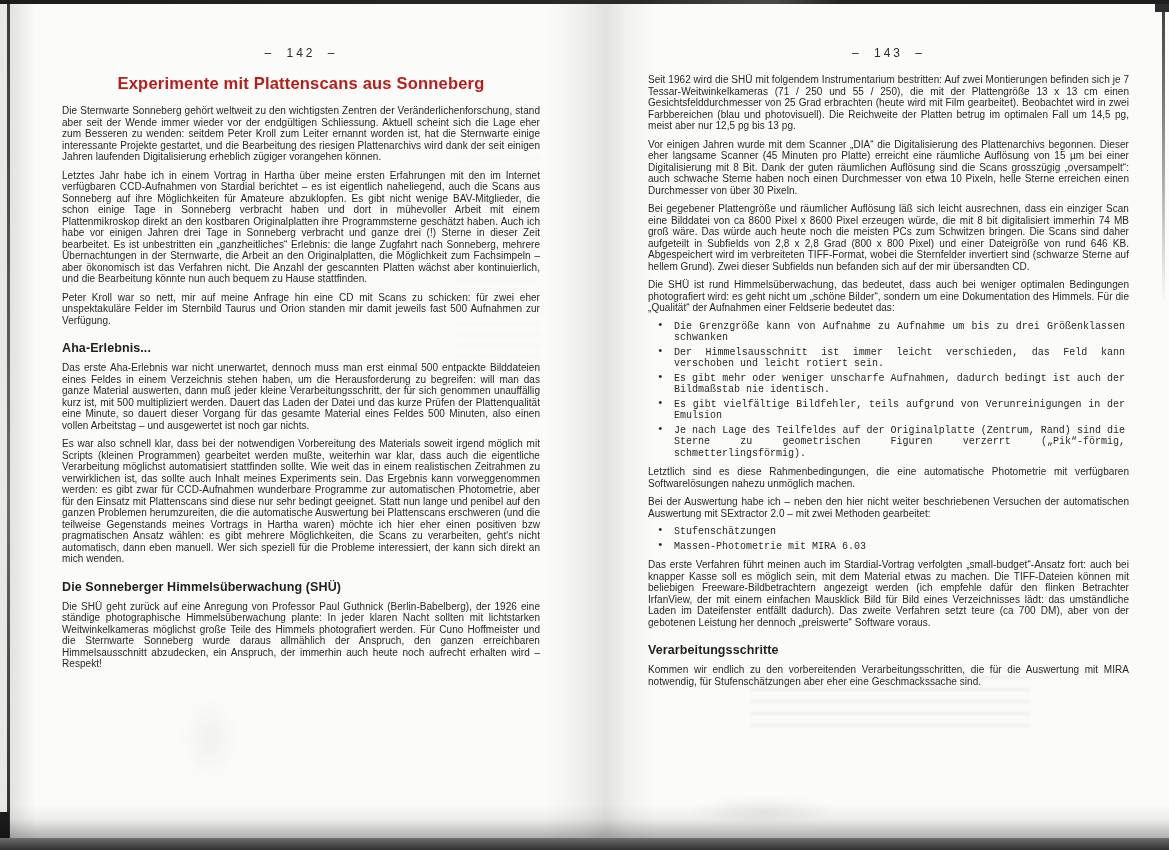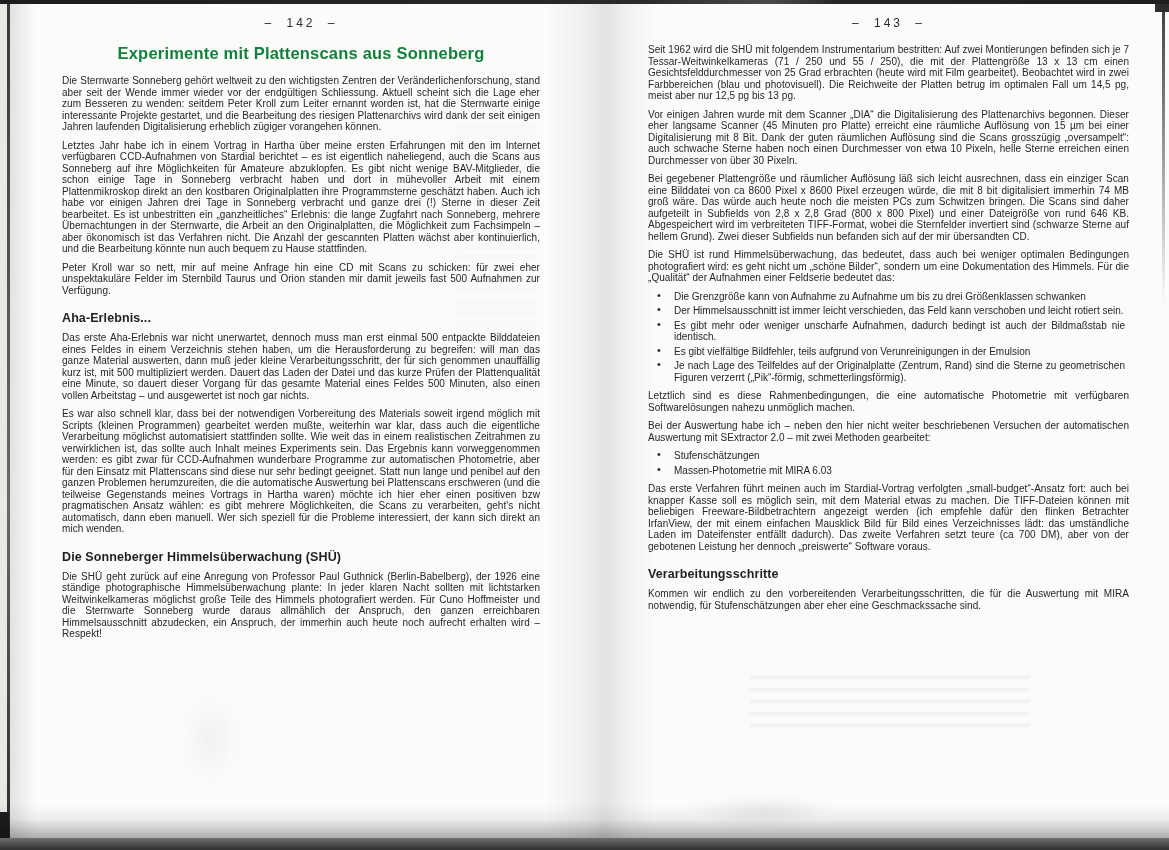--- a/index.html
+++ b/index.html
@@ -23,40 +23,40 @@
     background:linear-gradient(90deg,rgba(0,0,0,0) 0%,rgba(0,0,0,0.05) 35%,rgba(0,0,0,0.10) 55%,rgba(0,0,0,0.04) 75%,rgba(0,0,0,0) 100%);
   }
   .bottom-shadow{
     position:absolute;left:0;right:0;bottom:0;height:34px;
     background:linear-gradient(180deg,rgba(0,0,0,0) 0%,rgba(0,0,0,0.06) 45%,rgba(0,0,0,0.30) 100%);
   }
   .top-line{position:absolute;left:0;top:0;right:0;height:4px;background:linear-gradient(90deg,#1c1c1c 0%,#2a2a2a 55%,#4a4a4a 66%,#242424 72%,#1e1e1e 100%);}
   .below-paper{position:absolute;left:0;bottom:0;right:0;height:12px;background:linear-gradient(180deg,#6e6e6e,#303030);}
 
   
-  .page{position:absolute;top:12px;color:#262626;}
+  .page{position:absolute;top:42px;color:#262626;}
   .page-left{left:62px;width:478px;}
   .page-right{left:648px;width:481px;}
   .pagenum{
     text-align:center;font-size:12px;letter-spacing:3px;word-spacing:6px;
     color:#2b2b2b;margin:0 0 14px 0;
   }
   .doc-title{
-    font-size:16.5px;font-weight:bold;text-align:center;color:#15803d;
+    font-size:16.5px;font-weight:bold;text-align:center;color:#b91c1c;
     margin:0 0 12px 0;letter-spacing:0.2px;
   }
   .page p{
     font-size:10px;line-height:11.5px;text-align:justify;
     margin:0 0 7px 0;letter-spacing:0.05px;
   }
   .page h2{
     font-size:12.5px;font-weight:bold;color:#1f1f1f;
     margin:15px 0 7px 0;letter-spacing:0.1px;
   }
-  ul.bullets{list-style:none;margin:0 4px 7px 0;padding:0 0 0 26px;}
+  ul.bullets{list-style:none;margin:0 4px 7px 0;padding:0 0 0 26px;font-family:Liberation Mono, monospace;}
   ul.bullets li{
     position:relative;font-size:10px;line-height:11.5px;text-align:justify;
     margin:0 0 3px 0;
   }
   ul.bullets li::before{content:"\2022";position:absolute;left:-17px;top:-1px;font-size:11px;}
   .b{font-weight:normal;}
 
   
   .artifact{position:absolute;pointer-events:none;}
   .art-1{

